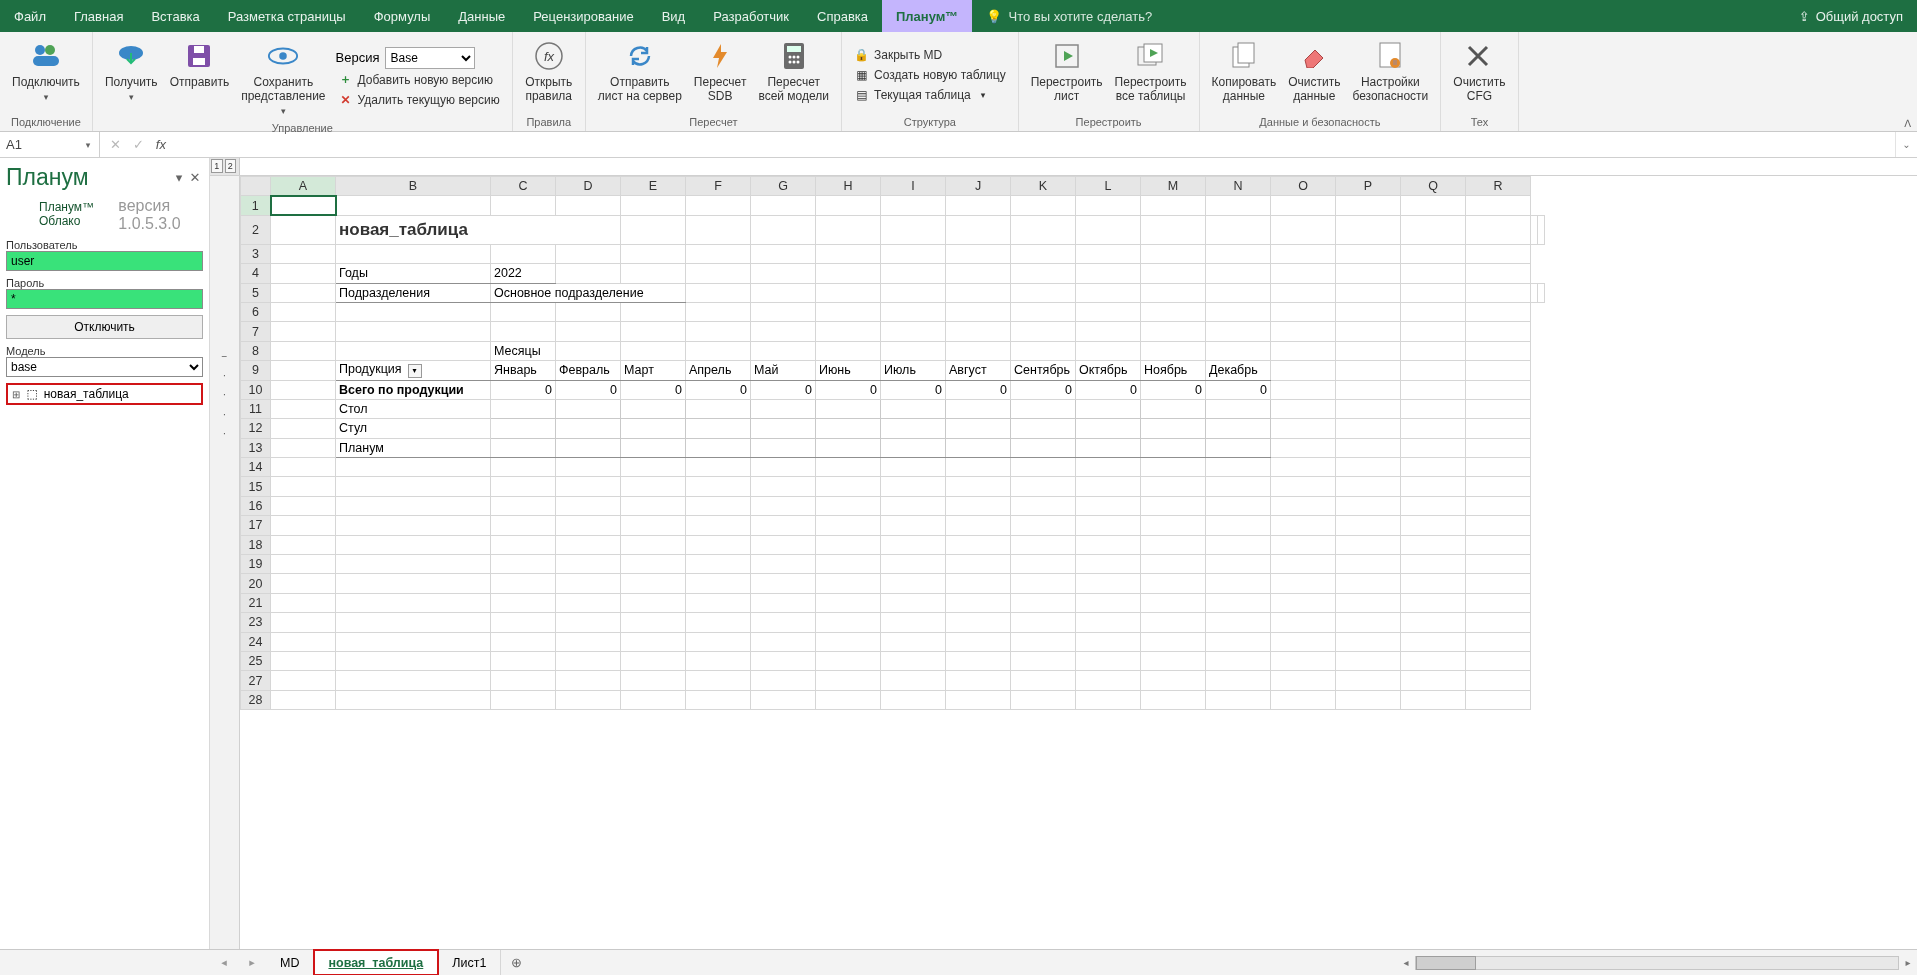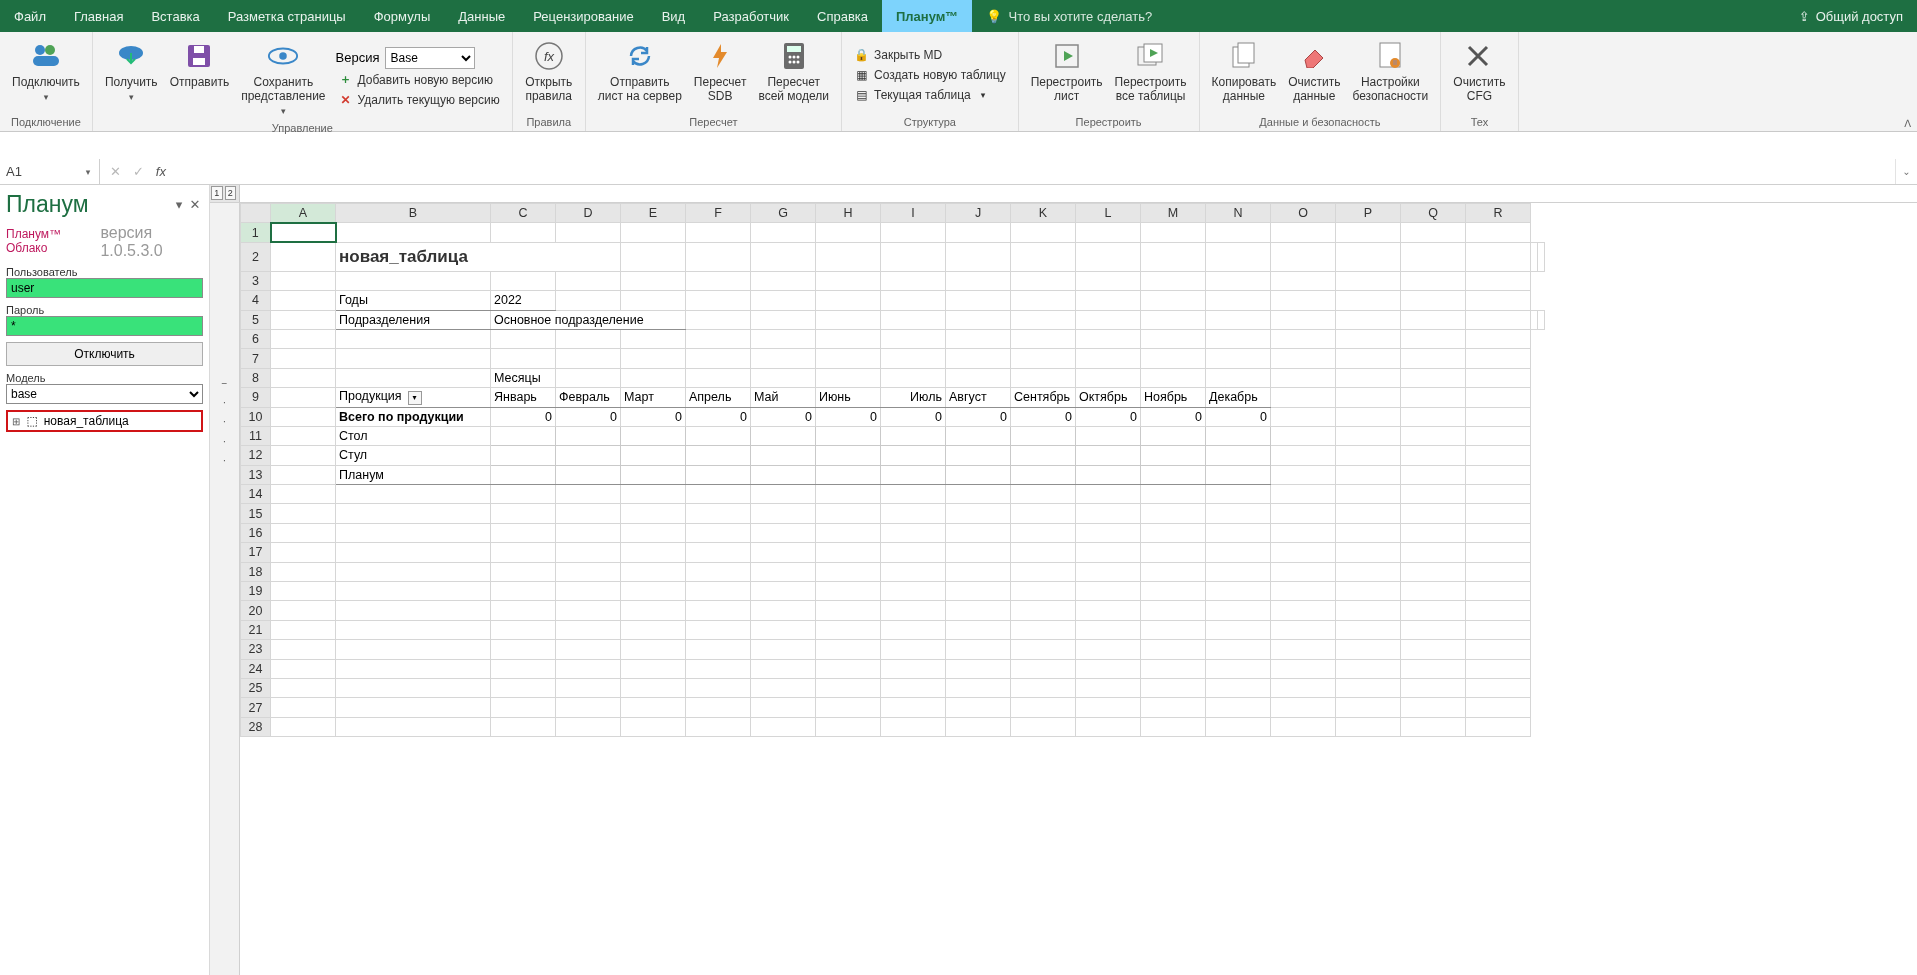--- a/index.html
+++ b/index.html
@@ -1,21 +1,21 @@
 <!DOCTYPE html>
 <html><head>
 <meta charset="utf-8">
 <style>
 * { margin: 0; padding: 0; box-sizing: border-box; font-family: "Segoe UI", Tahoma, sans-serif; }
 body { background: #fff; overflow: hidden; font-size: 13px; }
 
 
 .tabbar { height: 32px; background: #1e6f42; color: #e9f2ed; display: flex; align-items: stretch; }
 .tabbar .filetab, .tabbar .tab { padding: 0 14px; display: flex; align-items: center; cursor: pointer; font-size: 13px; white-space: nowrap; }
-.tabbar .tab.active { background: #7dd3fc; color: #1e6f42; font-weight: 600; }
+.tabbar .tab.active { background: #c4b5fd; color: #1e6f42; font-weight: 600; }
 .tabbar .tellme { display: flex; align-items: center; gap: 6px; padding: 0 14px; color: #d7e7de; }
 .tabbar .spacer { flex: 1; }
 .tabbar .share { display: flex; align-items: center; gap: 6px; padding: 0 14px; }
 
 
 .ribbon { height: 100px; background: #f3f3f3; border-bottom: 1px solid #c9c9c9; display: flex; position: relative; }
 .rgroup { border-right: 1px solid #dcdcdc; padding: 4px 6px 0 6px; display: flex; flex-direction: column; height: 100%; }
 .rgroup-row { display: flex; flex: 1; align-items: stretch; }
 .rgroup-label { text-align: center; font-size: 11px; color: #616161; padding: 2px 0 3px 0; }
 .bigbtn { display: flex; flex-direction: column; align-items: center; justify-content: flex-start; padding: 4px 6px; min-width: 60px; cursor: pointer; text-align: center; line-height: 1.15; gap: 4px; }
@@ -23,38 +23,38 @@
 .bigbtn .lbl { font-size: 12px; color: #333; }
 .bigbtn .dd { font-size: 9px; color: #555; margin-top: -2px; }
 .vstack { display: flex; flex-direction: column; justify-content: center; gap: 2px; padding: 2px 4px; }
 .smallrow { display: flex; align-items: center; gap: 4px; font-size: 12px; color: #333; cursor: pointer; padding: 1px 2px; }
 .smallrow .ic16 { width: 16px; height: 16px; display: inline-flex; align-items: center; justify-content: center; }
 .selwrap { display: flex; align-items: center; gap: 6px; }
 .selwrap select { height: 22px; font-size: 12px; min-width: 90px; background: #fff; border: 1px solid #a7a7a7; }
 .ribbon-collapse { position: absolute; right: 6px; bottom: 2px; font-size: 10px; color: #666; cursor: pointer; }
 
 
-.fbar { height: 26px; border-bottom: 1px solid #cfcfcf; display: flex; align-items: stretch; background: #fff; margin-top: 27px; }
+.fbar { height: 26px; border-bottom: 1px solid #cfcfcf; display: flex; align-items: stretch; background: #fff; }
 .namebox { width: 100px; border-right: 1px solid #cfcfcf; display: flex; align-items: center; }
 .namebox input { border: none; width: 78px; padding: 0 6px; font-size: 13px; color: #444; }
 .namebox .dd { width: 20px; text-align: center; font-size: 9px; color: #666; cursor: pointer; }
 .fx-controls { display: flex; align-items: center; gap: 12px; padding: 0 10px; color: #b8b8b8; }
 .fx-controls span { cursor: pointer; }
 .fx-input { flex: 1; border: none; padding: 0 6px; font-size: 13px; }
 .fbar .expand { width: 22px; display: flex; align-items: center; justify-content: center; color: #777; font-size: 10px; border-left: 1px solid #e3e3e3; cursor: pointer; }
 
 
 .main { display: flex; height: calc(975px - 32px - 100px - 26px - 26px); }
 
 
 .pane { width: 210px; border-right: 1px solid #d9d9d9; background: #fff; padding: 6px 6px; display: flex; flex-direction: column; gap: 6px; }
 .pane-head { display: flex; align-items: center; }
 .pane-title { color: #1e6f42; font-size: 23px; font-weight: 400; flex: 1; }
 .pane-head .ic { width: 16px; color: #666; cursor: pointer; text-align: center; }
-.pane-sub { font-size: 12px; color: #be185d; }
+.pane-sub { font-size: 12px; color: #14532d; margin-left: 33px; }
 .pane-ver { font-size: 16px; color: #999; }
 .pane label { font-size: 11px; color: #333; display: block; }
 .pane input[type=text], .pane input[type=password] { width: 100%; height: 20px; border: 1px solid #8b8b8b; padding: 0 4px; font-size: 12px; }
 .pane .hl { background: #39e27a; }
 .pane button.disc { width: 100%; height: 24px; background: #efefef; border: 1px solid #adadad; font-size: 12px; cursor: pointer; }
 .pane select { width: 100%; height: 20px; border: 1px solid #8b8b8b; font-size: 12px; background: #fff; }
 .tree-item { border: 2px solid #d01417; padding: 2px 4px; display: flex; gap: 6px; align-items: center; font-size: 12px; cursor: pointer; }
 .tree-item .exp { font-size: 10px; color: #555; }
 
 
@@ -640,21 +640,21 @@
               <tr>
                 <th>9</th>
                 <td></td>
                 <td style="border-bottom: 1px solid rgb(143, 143, 143);">Продукция<span class="filterbtn">▾</span></td>
                 <td style="border-bottom: 1px solid rgb(143, 143, 143);">Январь</td>
                 <td style="border-bottom: 1px solid rgb(143, 143, 143);">Февраль</td>
                 <td style="border-bottom: 1px solid rgb(143, 143, 143);">Март</td>
                 <td style="border-bottom: 1px solid rgb(143, 143, 143);">Апрель</td>
                 <td style="border-bottom: 1px solid rgb(143, 143, 143);">Май</td>
                 <td style="border-bottom: 1px solid rgb(143, 143, 143);">Июнь</td>
-                <td style="border-bottom: 1px solid rgb(143, 143, 143); text-align: right;">Июль</td>
+                <td style="border-bottom: 1px solid rgb(143, 143, 143);">Июль</td>
                 <td style="border-bottom: 1px solid rgb(143, 143, 143);">Август</td>
                 <td style="border-bottom: 1px solid rgb(143, 143, 143);">Сентябрь</td>
                 <td style="border-bottom: 1px solid rgb(143, 143, 143);">Октябрь</td>
                 <td style="border-bottom: 1px solid rgb(143, 143, 143);">Ноябрь</td>
                 <td style="border-bottom: 1px solid rgb(143, 143, 143);">Декабрь</td>
                 <td></td>
                 <td></td>
                 <td></td>
                 <td></td>
               </tr>

